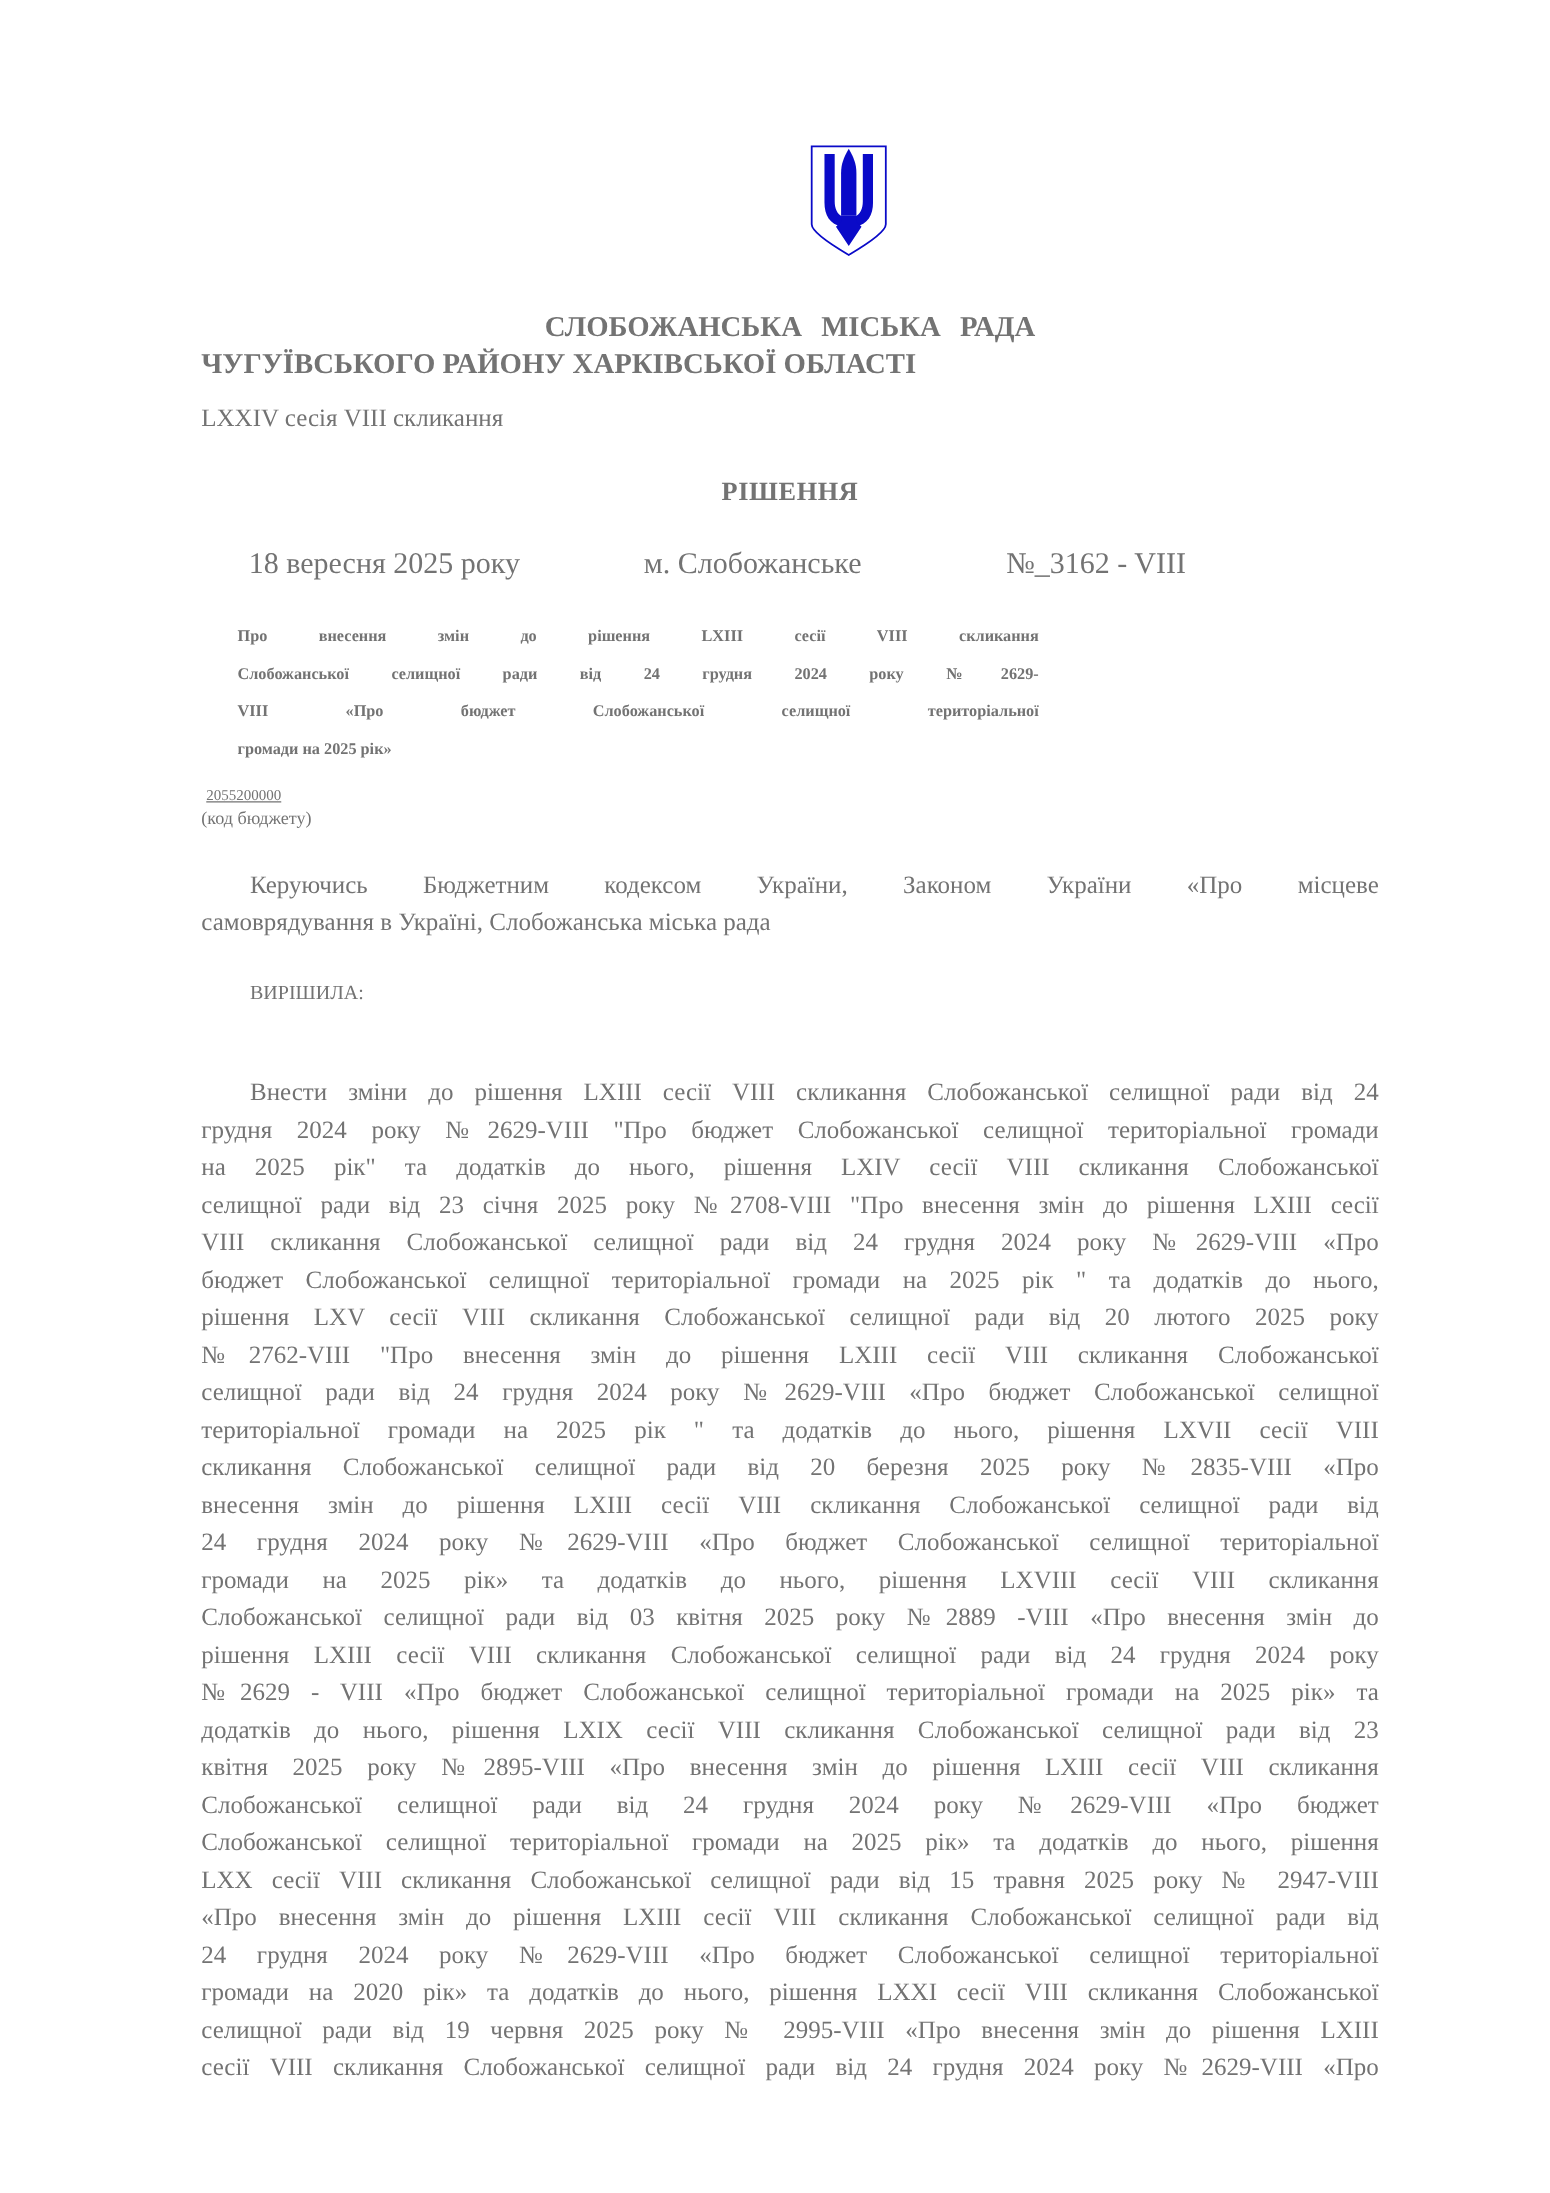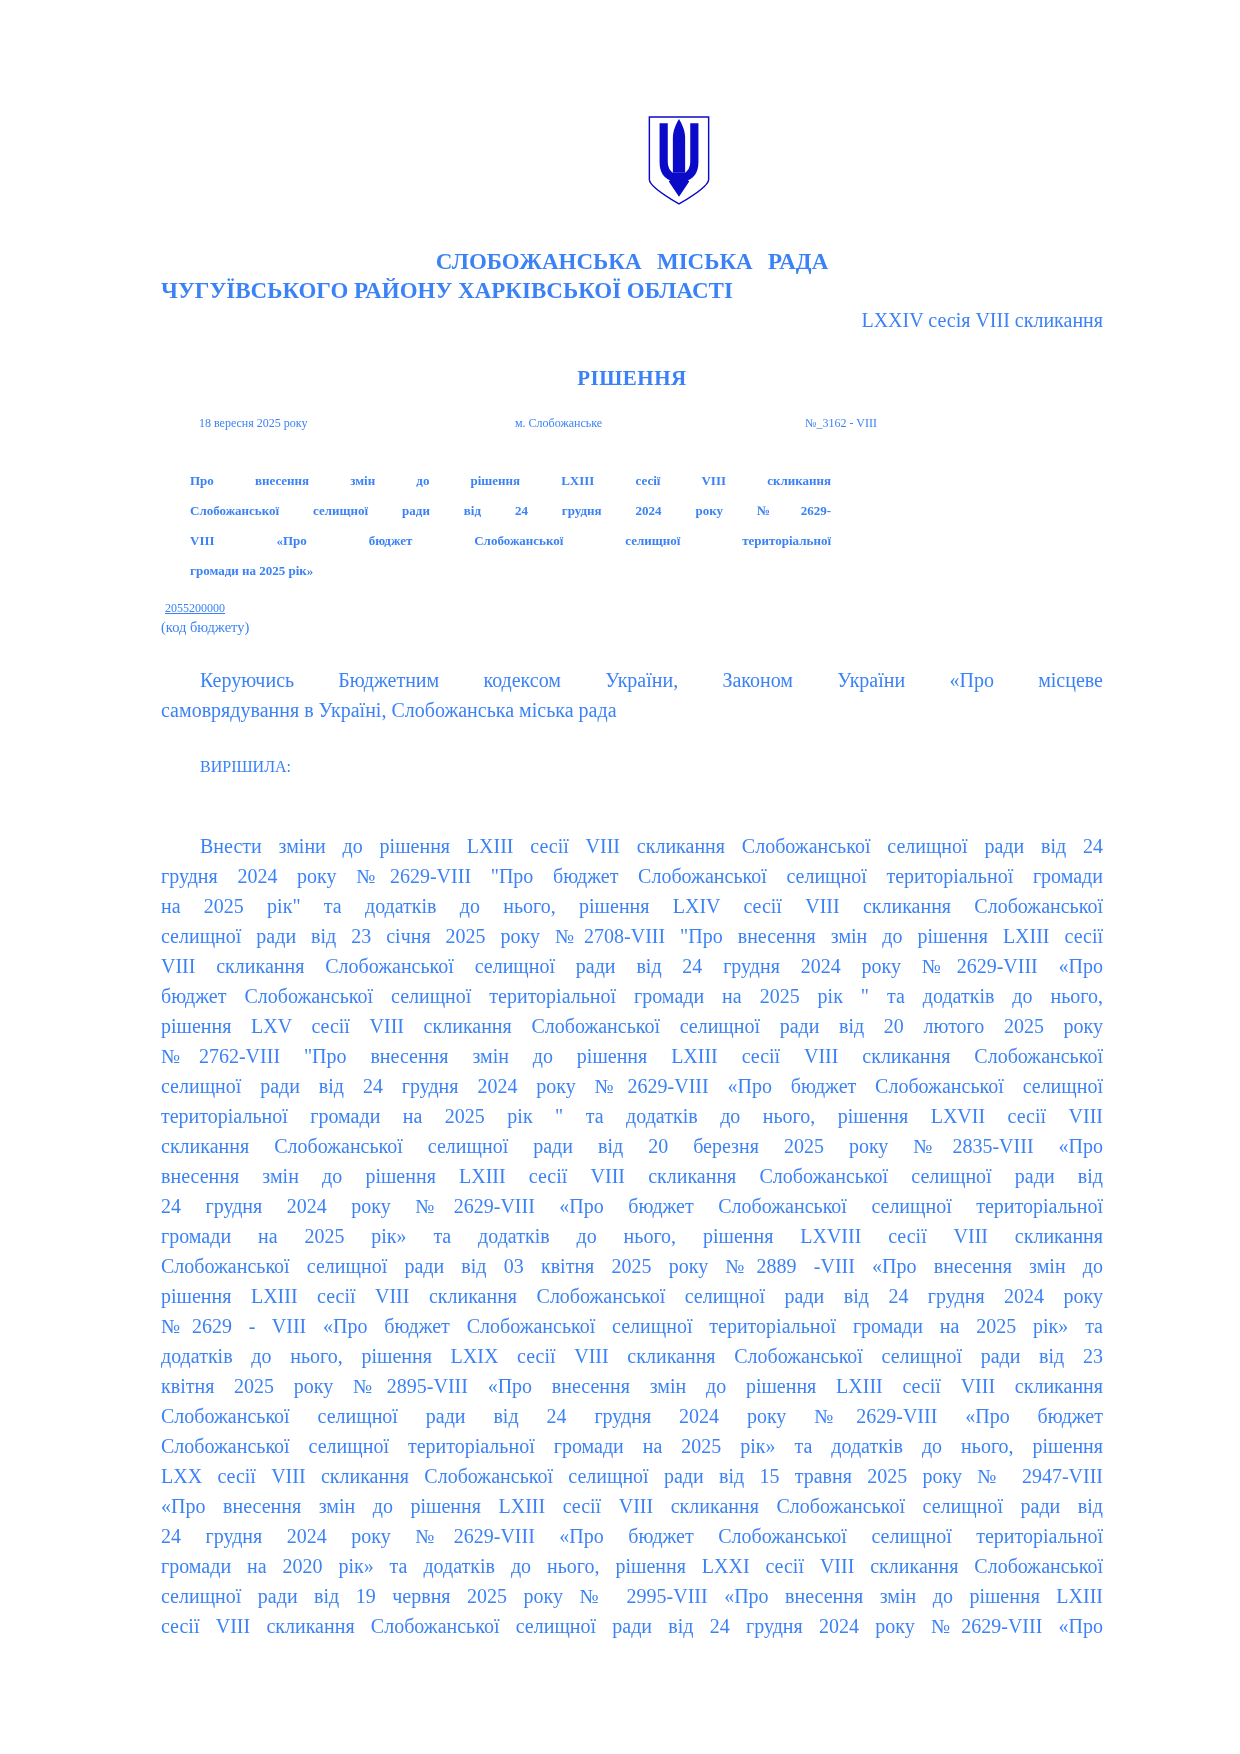--- a/index.html
+++ b/index.html
@@ -1,21 +1,21 @@
 <!DOCTYPE html>
 <html lang="uk" style="--emblem-color: #0a0ac8;"><head>
 <meta charset="utf-8">
 <style>
   html,body { margin:0; padding:0; background:#ffffff; }
   .page {
     position: relative;
     width: 1240px;
     height: 1754px;
     background: #ffffff;
-    color: #3b82f6;
+    color: #737373;
     font-family: "Liberation Serif", "DejaVu Serif", serif;
     overflow: hidden;
   }
   .emblem {
     position: absolute;
     left: 646px;
     top: 115px;
     width: 66px;
     height: 92px;
   }
@@ -29,31 +29,31 @@
     padding-top: 247px;
   }
   .org1 {
     font-size: 23px; line-height: 29px; font-weight: bold;
     text-align: center; word-spacing: 0.42em;
   }
   .org2 {
     font-size: 23px; line-height: 29px; font-weight: bold;
     text-align: left;
   }
-  .session { font-size: 20px; line-height: 27px; text-align: right; margin-top: 2px; }
+  .session { font-size: 20px; line-height: 27px; text-align: left; margin-top: 17px; }
   .doctype {
     font-size: 21px; line-height: 26px; font-weight: bold;
     text-align: center; letter-spacing: 0.5px; margin-top: 31px;
   }
   .meta {
     display: grid;
     grid-template-columns: 316px 290px 1fr;
-    font-size: 12px; line-height: 27px;
+    font-size: 24px; line-height: 27px;
     padding-left: 38px;
-    margin-top: 19px;
+    margin-top: 32px;
   }
   .meta .m-num { padding-right: 64px; }
   .subject {
     margin-top: 29px;
     margin-left: 29px;
     width: 641px;
     font-size: 13px; line-height: 30px; font-weight: bold;
   }
   .jline { text-align: justify; text-align-last: justify; }
   .plain-last .jline:last-child { text-align-last: left; }

